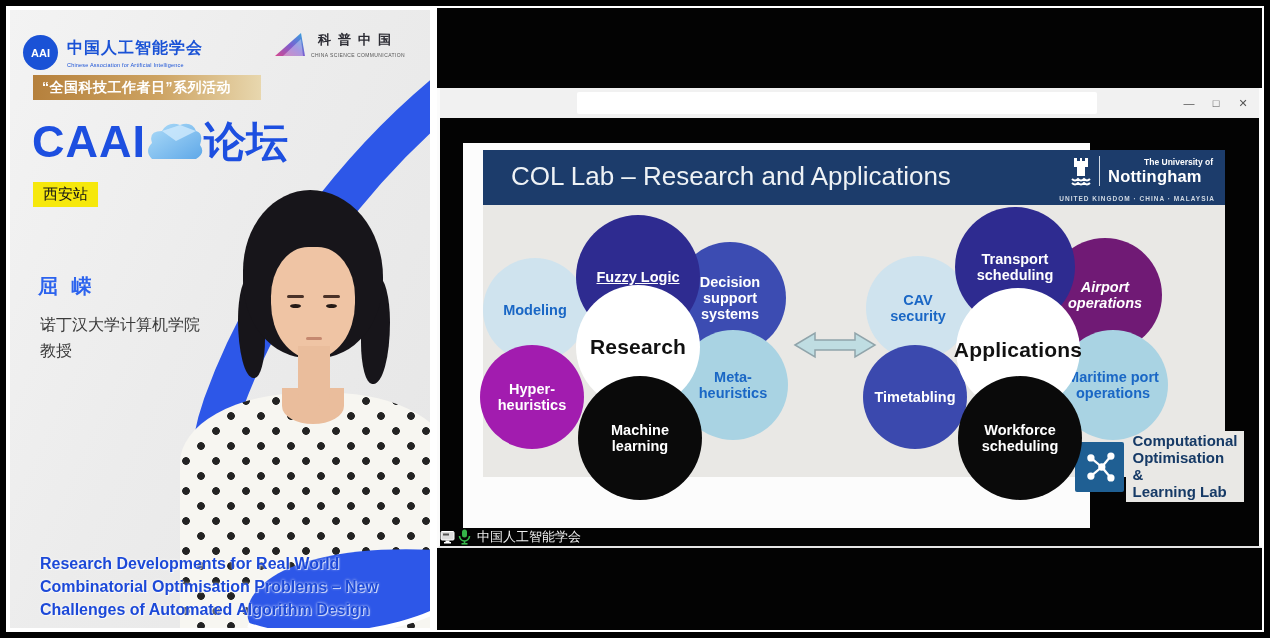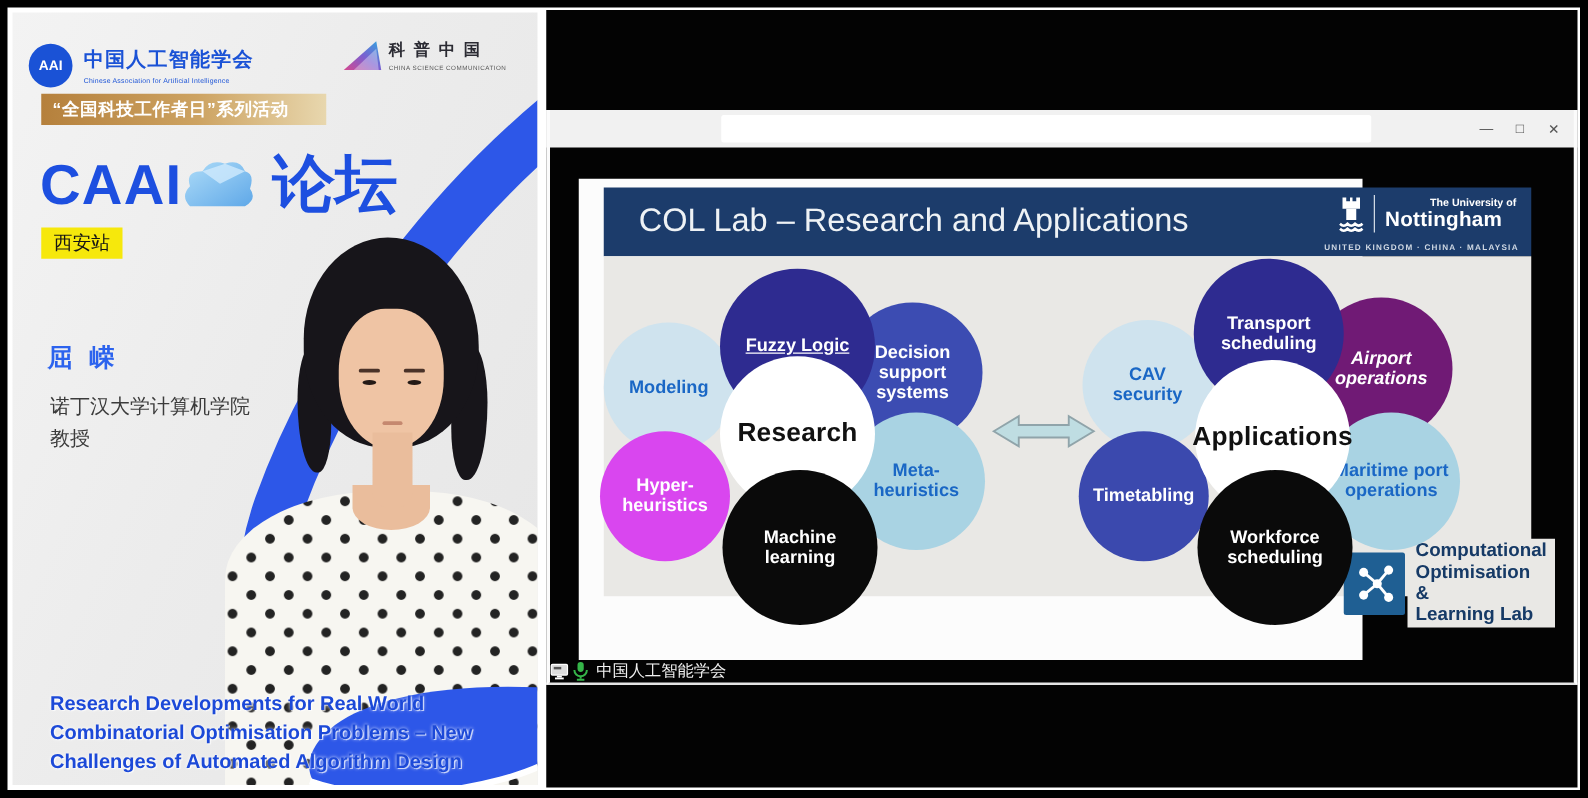--- a/index.html
+++ b/index.html
@@ -46,33 +46,33 @@
 
   
   #caai-org { position:absolute; left:13px; top:25px; z-index:5; display:flex; align-items:flex-start; }
   #caai-org .disc { width:35px; height:35px; border-radius:50%; background:#1a52d6; color:#fff;
                     display:flex; align-items:center; justify-content:center;
                     font-size:11px; font-weight:bold; letter-spacing:0; }
   #caai-org .txt { margin-left:9px; padding-top:3px; }
   #caai-org .cn { color:#1a52d6; font-size:16px; font-weight:bold; letter-spacing:1px; }
   #caai-org .en { color:#1a52d6; font-size:5.5px; margin-top:3px; letter-spacing:.2px; }
 
-  #kepu { position:absolute; left:263px; top:20px; z-index:5; display:flex; align-items:center; }
+  #kepu { position:absolute; left:263px; top:20px; z-index:5; display:flex; align-items:center;text-align:center; }
   #kepu .txt { margin-left:4px; }
   #kepu .cn { color:#2b2b33; font-size:13px; font-weight:bold; letter-spacing:7px; }
   #kepu .en { color:#555; font-size:5px; margin-top:3px; letter-spacing:.4px; }
 
   #event-banner { position:absolute; left:23px; top:65px; z-index:5; width:228px; height:25px;
                   background:linear-gradient(90deg,#b5803c 0%,#cda362 55%,#e8d7ae 100%);
                   color:#fff; font-size:14px; font-weight:bold; line-height:25px;
                   padding-left:9px; letter-spacing:.5px; }
 
   #forum-logo { position:absolute; left:22px; top:104px; z-index:5; display:flex; align-items:center; }
   #forum-logo .latin { color:#1d4fe0; font-size:45px; font-weight:900; letter-spacing:1px; }
-  #forum-logo .cn    { color:#1d4fe0; font-size:50px; font-weight:900; margin-left:14px; }
+  #forum-logo .cn    { color:#1d4fe0; font-size:42px; font-weight:900; margin-left:0; }
   #forum-logo svg    { margin:0 0 0 -4px; }
 
   #station-badge { position:absolute; left:23px; top:172px; z-index:5; background:#f6e80c;
                    color:#151515; font-size:15px; font-weight:normal; padding:3px 10px; }
 
   #speaker-name { position:absolute; left:28px; top:263px; z-index:5; color:#2c63ee;
                   font-size:20px; font-weight:bold; letter-spacing:4px; }
   #speaker-affil { position:absolute; left:30px; top:305px; z-index:5; color:#3b3b3b; font-size:16px; }
   #speaker-title { position:absolute; left:30px; top:331px; z-index:5; color:#3b3b3b; font-size:16px; }
 
@@ -242,21 +242,21 @@
         </div>
         <div id="uon-countries">UNITED KINGDOM · CHINA · MALAYSIA</div>
       </div>
 
       <div id="slide-body"></div>
 
       <div class="bubble" style="left: 20px; top: 115px; width: 104px; height: 104px; z-index: 1; background-color: rgb(207, 227, 238); color: rgb(26, 103, 197);">Modeling</div>
       <div class="bubble" style="left: 211px; top: 99px; width: 112px; height: 112px; z-index: 2; background-color: rgb(60, 76, 178); color: rgb(255, 255, 255);">Decision support systems</div>
       <div class="bubble" style="left: 113px; top: 72px; width: 124px; height: 124px; z-index: 3; background-color: rgb(46, 43, 144); color: #ffffff; text-decoration: underline;">Fuzzy Logic</div>
       <div class="bubble" style="left: 215px; top: 187px; width: 110px; height: 110px; z-index: 4; background-color: rgb(169, 211, 227); color: rgb(26, 103, 197);">Meta- heuristics</div>
-      <div class="bubble" style="left: 17px; top: 202px; width: 104px; height: 104px; z-index: 5; background-color: #d946ef; color: rgb(255, 255, 255);">Hyper- heuristics</div>
+      <div class="bubble" style="left: 17px; top: 202px; width: 104px; height: 104px; z-index: 5; background-color: #a21caf; color: rgb(255, 255, 255);">Hyper- heuristics</div>
       <div class="bubble center" style="left: 113px; top: 142px; width: 124px; height: 124px; z-index: 6; background-color: rgb(255, 255, 255); color: rgb(17, 17, 17);">Research</div>
       <div class="bubble" style="left: 115px; top: 233px; width: 124px; height: 124px; z-index: 7; background-color: rgb(10, 10, 10); color: rgb(255, 255, 255);">Machine learning</div>
 
       <svg id="cluster-arrow" width="84" height="32" viewBox="0 0 84 32">
         <polygon points="2,16 22,4 22,11 62,11 62,4 82,16 62,28 62,21 22,21 22,28" fill="#bfdde2" stroke="#90a4aa" stroke-width="1.5"></polygon>
       </svg>
 
       <div class="bubble" style="left: 403px; top: 113px; width: 104px; height: 104px; z-index: 1; background-color: rgb(207, 227, 238); color: rgb(26, 103, 197);">CAV security</div>
       <div class="bubble" style="left: 585px; top: 95px; width: 114px; height: 114px; z-index: 2; background-color: #701a75; color: rgb(255, 255, 255); font-style: italic;">Airport operations</div>
       <div class="bubble" style="left: 492px; top: 64px; width: 120px; height: 120px; z-index: 3; background-color: rgb(46, 43, 144); color: rgb(255, 255, 255);">Transport scheduling</div>

